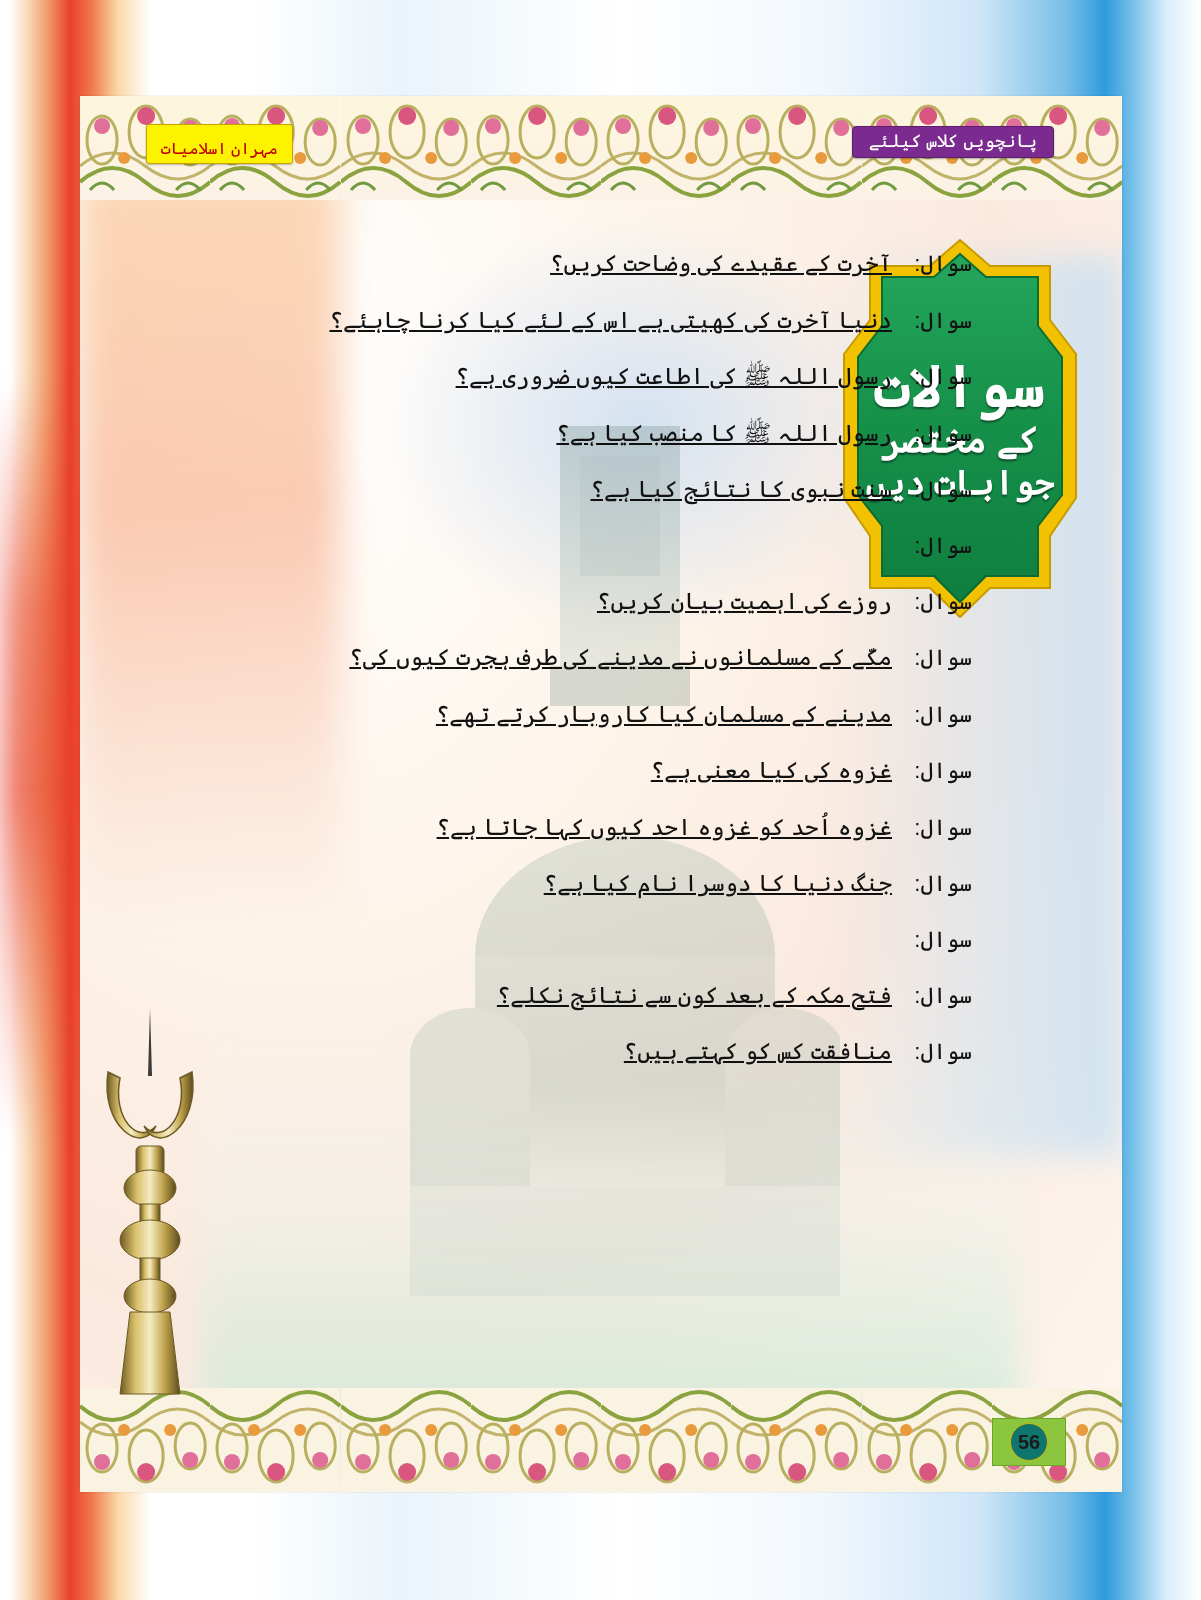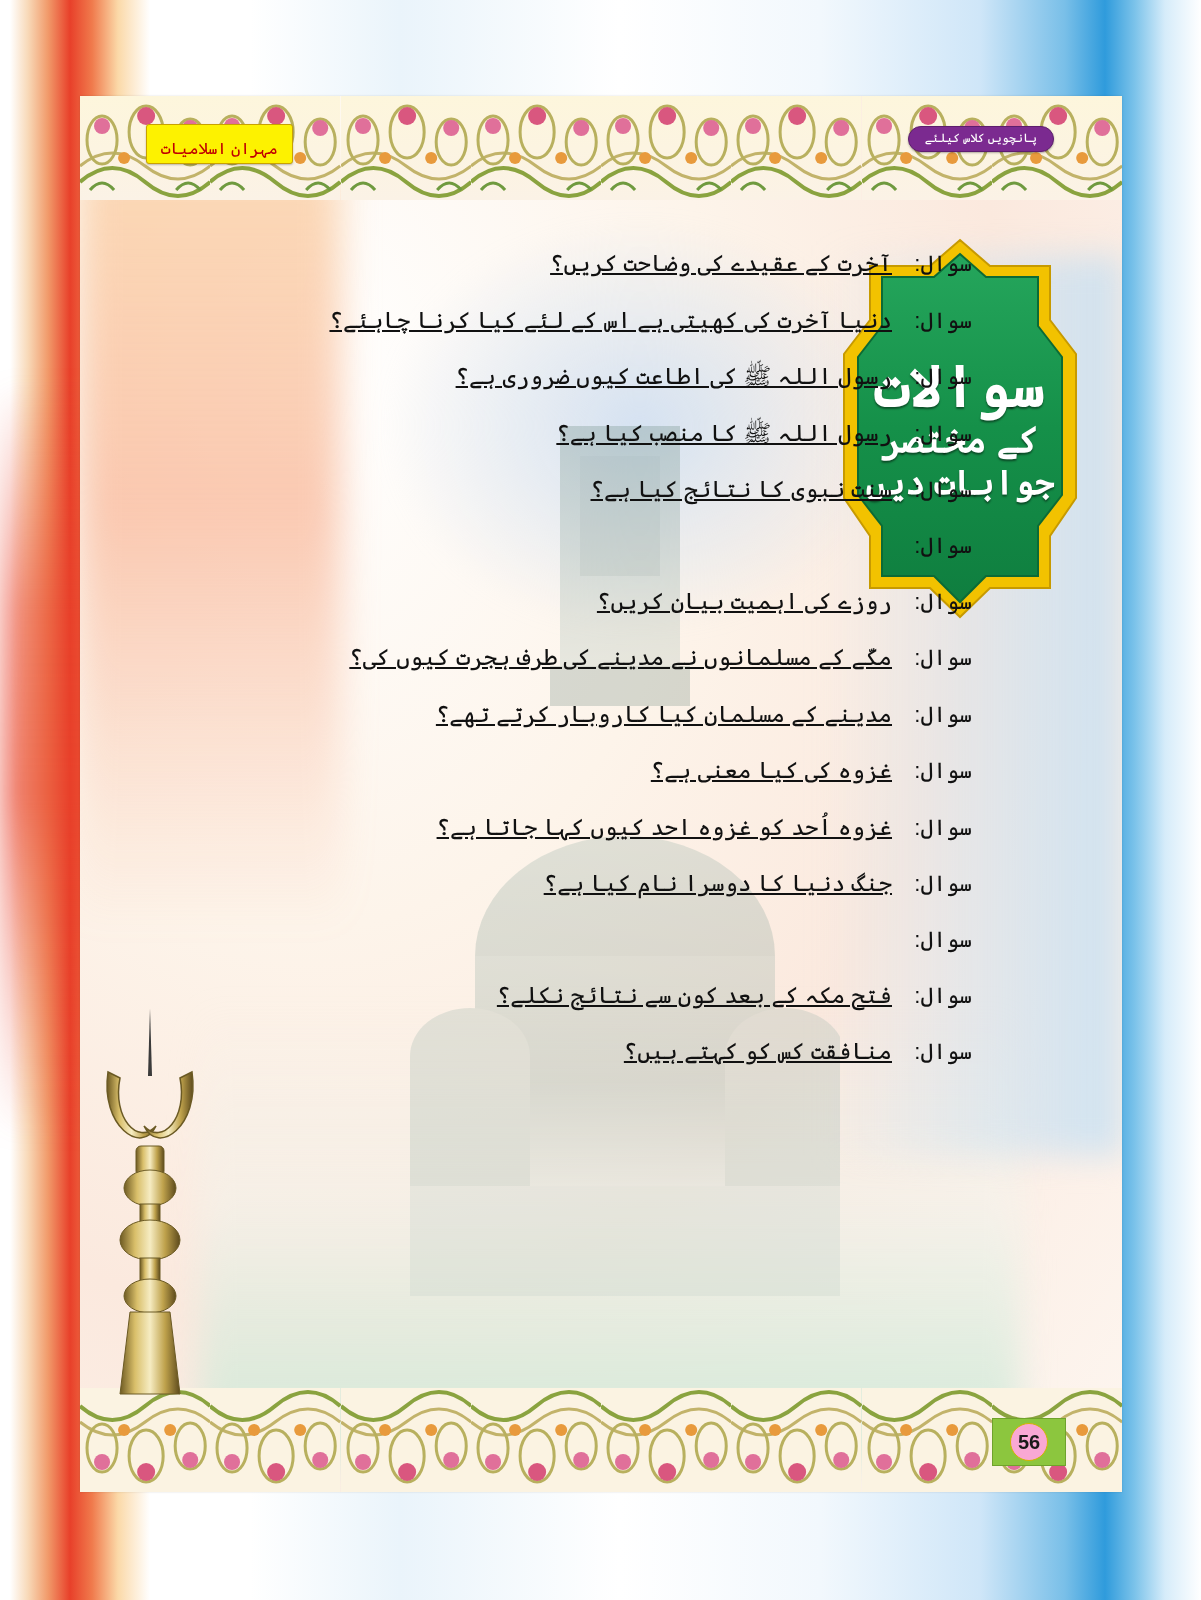--- a/index.html
+++ b/index.html
@@ -95,24 +95,24 @@
   .floral.top { top: 0; }
   .floral.bottom { bottom: 0; transform: scaleY(-1); }
   .floral-inner { display: flex; width: 1042px; height: 104px; }
   .floral-unit { width: 130.25px; height: 104px; flex: none; }
 
   
   #class-badge {
     position: absolute; right: 68px; top: 30px;
     background: #7b2a90;
     border: 1px solid #5d1e6e;
-    border-radius: 14px;
+    border-radius: 4px;
     padding: 5px 16px 7px;
     color: #ffffff;
-    font-size: 12px;
+    font-size: 18px;
     line-height: 1;
     box-shadow: 0 1px 2px rgba(0,0,0,.3);
     direction: rtl;
     white-space: nowrap;
   }
   #subject-badge {
     position: absolute; left: 66px; top: 28px;
     background: #fdf200;
     border: 1px solid #c9a100;
     border-radius: 3px;
@@ -190,21 +190,21 @@
     position: absolute;
     left: 992px; top: 1418px;
     width: 74px; height: 48px;
     background: #8cc63e;
     border: 1px solid #6fa22c;
     display: flex; align-items: center; justify-content: center;
   }
   #page-number .circle {
     width: 38px; height: 38px;
     border-radius: 50%;
-    background: #f9a8d4;
+    background: #0f766e;
     border: 1px solid #d4b400;
     display: flex; align-items: center; justify-content: center;
     font-size: 20px; font-weight: bold;
     color: #1a1a1a;
   }
 </style>
 </head>
 <body>
 
 <div id="page">

